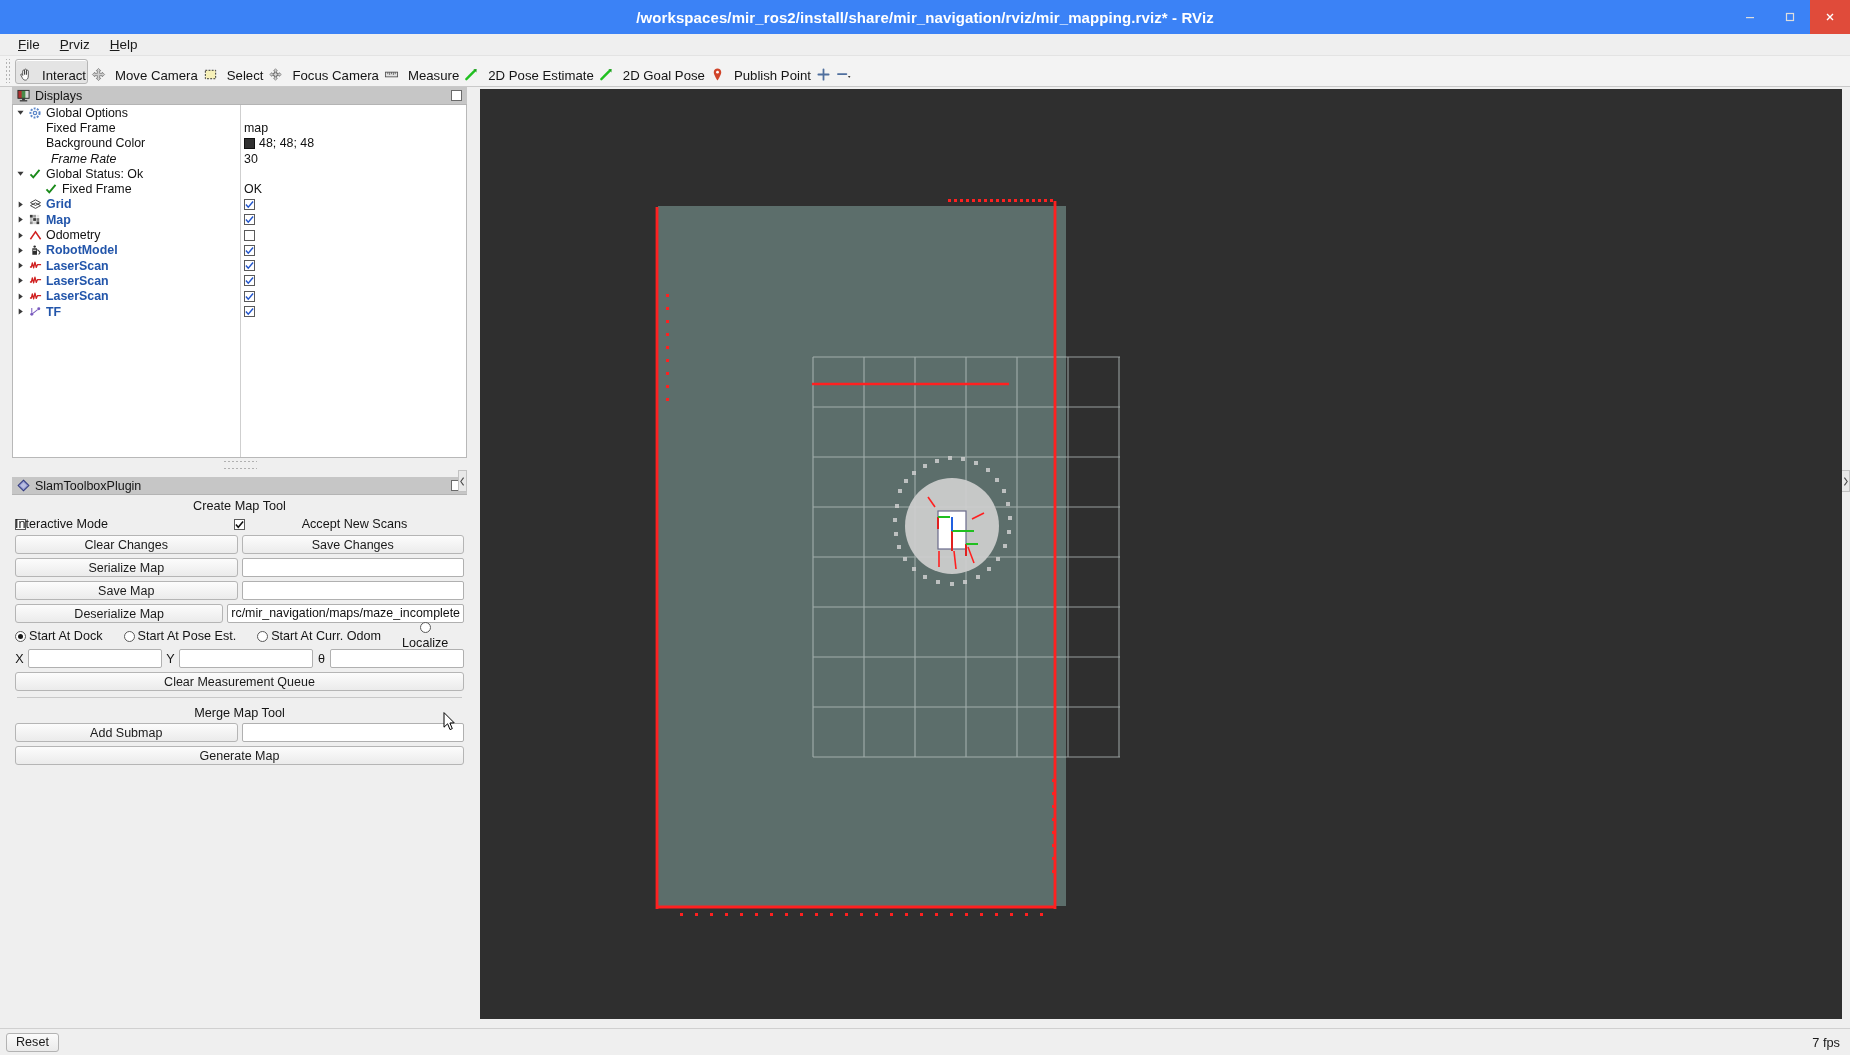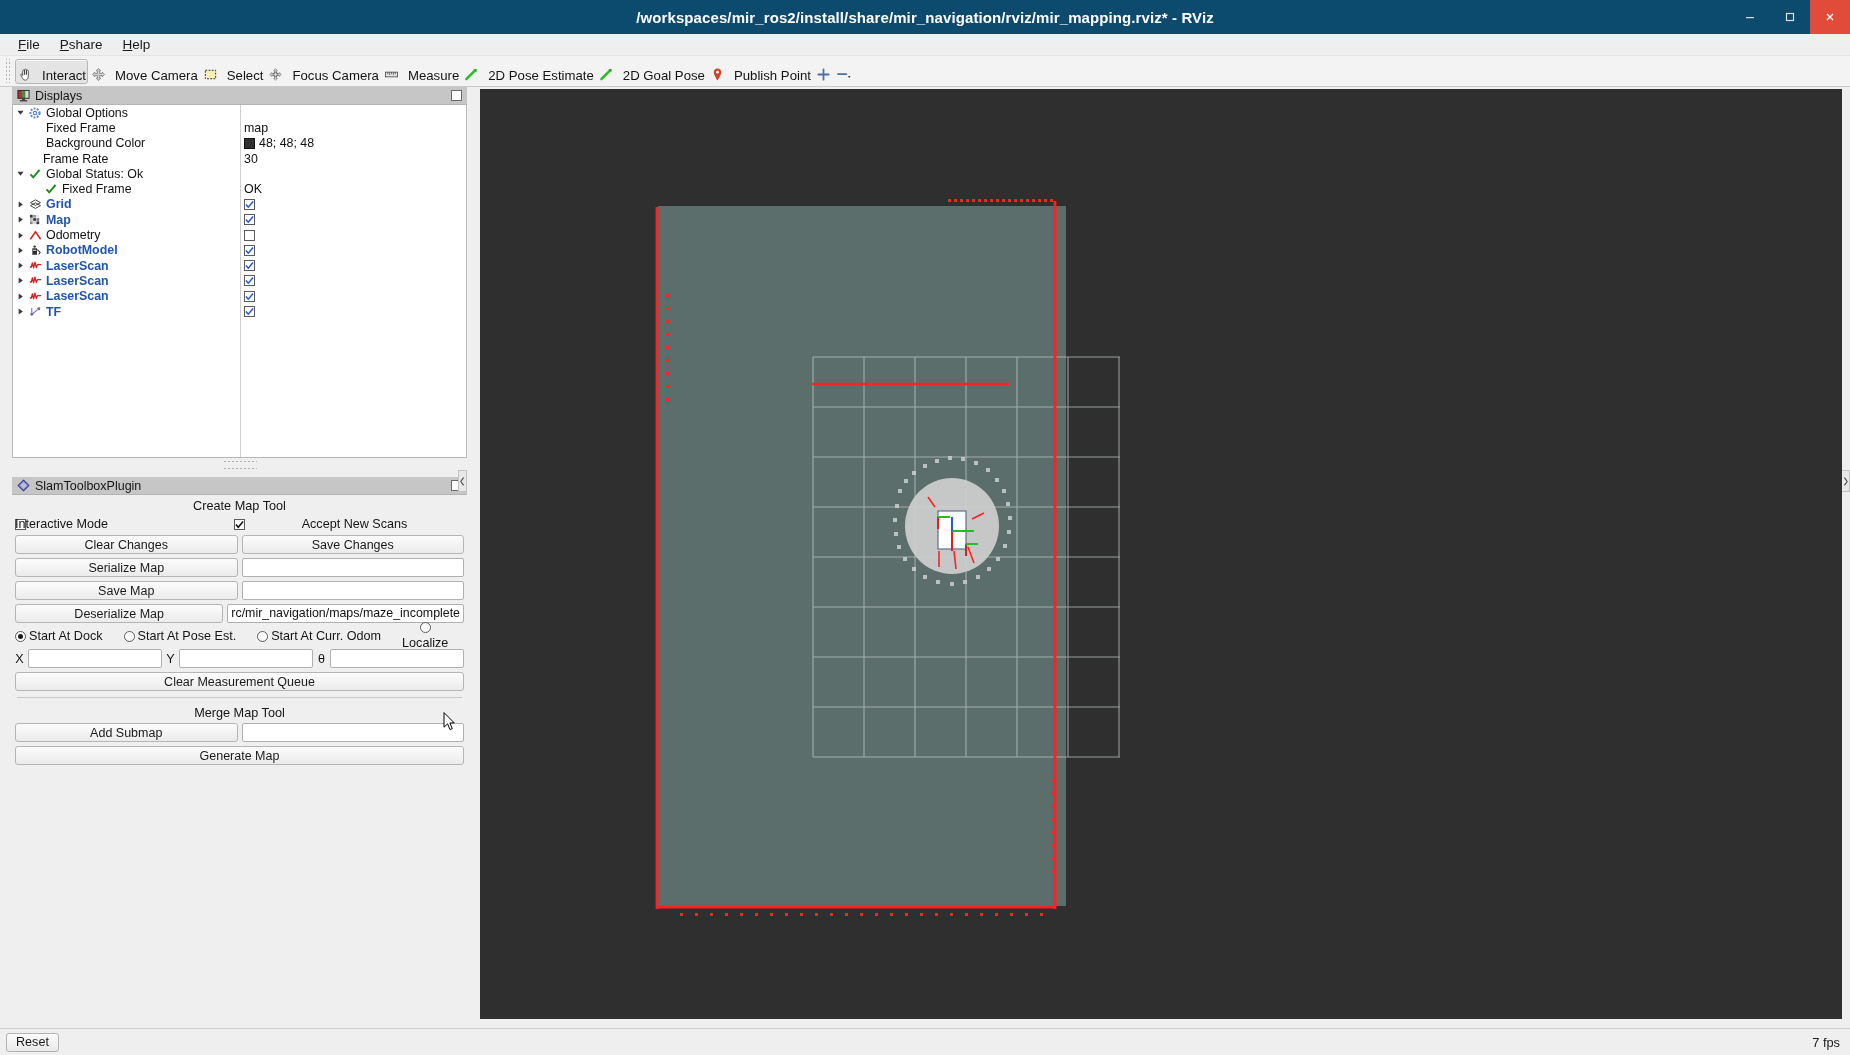--- a/index.html
+++ b/index.html
@@ -8,21 +8,21 @@
     width: 1850px; height: 1055px;
     overflow: hidden;
     font-family: "Liberation Sans", sans-serif;
     background: #efefef;
     -webkit-font-smoothing: antialiased;
   }
   #app { position: relative; width: 1850px; height: 1055px; background: #efefef; }
 
   
   .titlebar {
-    height: 34px; background: #0c4a6e; color: #ffffff;
+    height: 34px; background: #3b82f6; color: #ffffff;
     display: flex; align-items: center; justify-content: center;
     position: relative; font-size: 15px; font-weight: bold;
     letter-spacing: .1px;
   }
   .titlebar .wintitle { white-space: nowrap; }
   .winbtns { position: absolute; right: 0; top: 0; height: 34px; display: flex; align-items: center; }
   .winbtn {
     width: 40px; height: 34px; display: flex; align-items: center; justify-content: center;
     color: #e8e8e8; font-size: 15px; cursor: pointer;
   }
@@ -183,21 +183,21 @@
       <div class="winbtn close">
         <svg width="12" height="12" viewBox="0 0 12 12">
             <path d="M3 3 L9 9 M9 3 L3 9" stroke="#fff" stroke-width="1.4" fill="none"></path>
           </svg>
       </div>
     </div>
   </div>
 
   <div class="menubar">
     <div class="menuitem"><u>F</u><span>ile</span></div>
-    <div class="menuitem"><u>P</u><span>share</span></div>
+    <div class="menuitem"><u>P</u><span>rviz</span></div>
     <div class="menuitem"><u>H</u><span>elp</span></div>
   </div>
 
   <div class="toolbar">
     <div class="grip"></div>
 
     <div class="tbtn active">
       <span class="ic">
         <svg width="15" height="15" viewBox="0 0 16 16">
           <path d="M5 9V4.3a1 1 0 0 1 2 0V8M7 8V3.2a1 1 0 0 1 2 0V8M9 8.2V4.4a1 1 0 0 1 2 0V9.5c0 2.6-1.2 4.5-3.2 4.5C6 14 5 12.7 4.3 11L3 8.6c-.4-.8.6-1.6 1.2-.9L5 9" fill="#fdfdfd" stroke="#3a3a3a" stroke-width="0.85" stroke-linejoin="round"></path>
@@ -337,21 +337,21 @@
         <div class="trow">
           <span style="width: 30px; flex: 0 0 auto;"></span>
           <span class="tlabel" style="margin-left: 3px;">Background Color</span>
           <span class="tvalue">
             <span class="swatch" style="background: rgb(48, 48, 48);"></span>
             <span>48; 48; 48</span>
           </span>
         </div>
         <div class="trow">
           <span style="width: 30px; flex: 0 0 auto;"></span>
-          <span class="tlabel" style="margin-left: 0;">Frame Rate</span>
+          <span class="tlabel" style="margin-left: 8px; font-style: italic;">Frame Rate</span>
           <span class="tvalue">
             <span>30</span>
           </span>
         </div>
         <div class="trow">
           <span style="width: 0px; flex: 0 0 auto;"></span>
           <span class="arrow">
             <svg width="9" height="9" viewBox="0 0 10 10">
               <path d="M1.6 3 L8.4 3 L5 7.6 Z" fill="#3a3a3a"></path>
             </svg>

